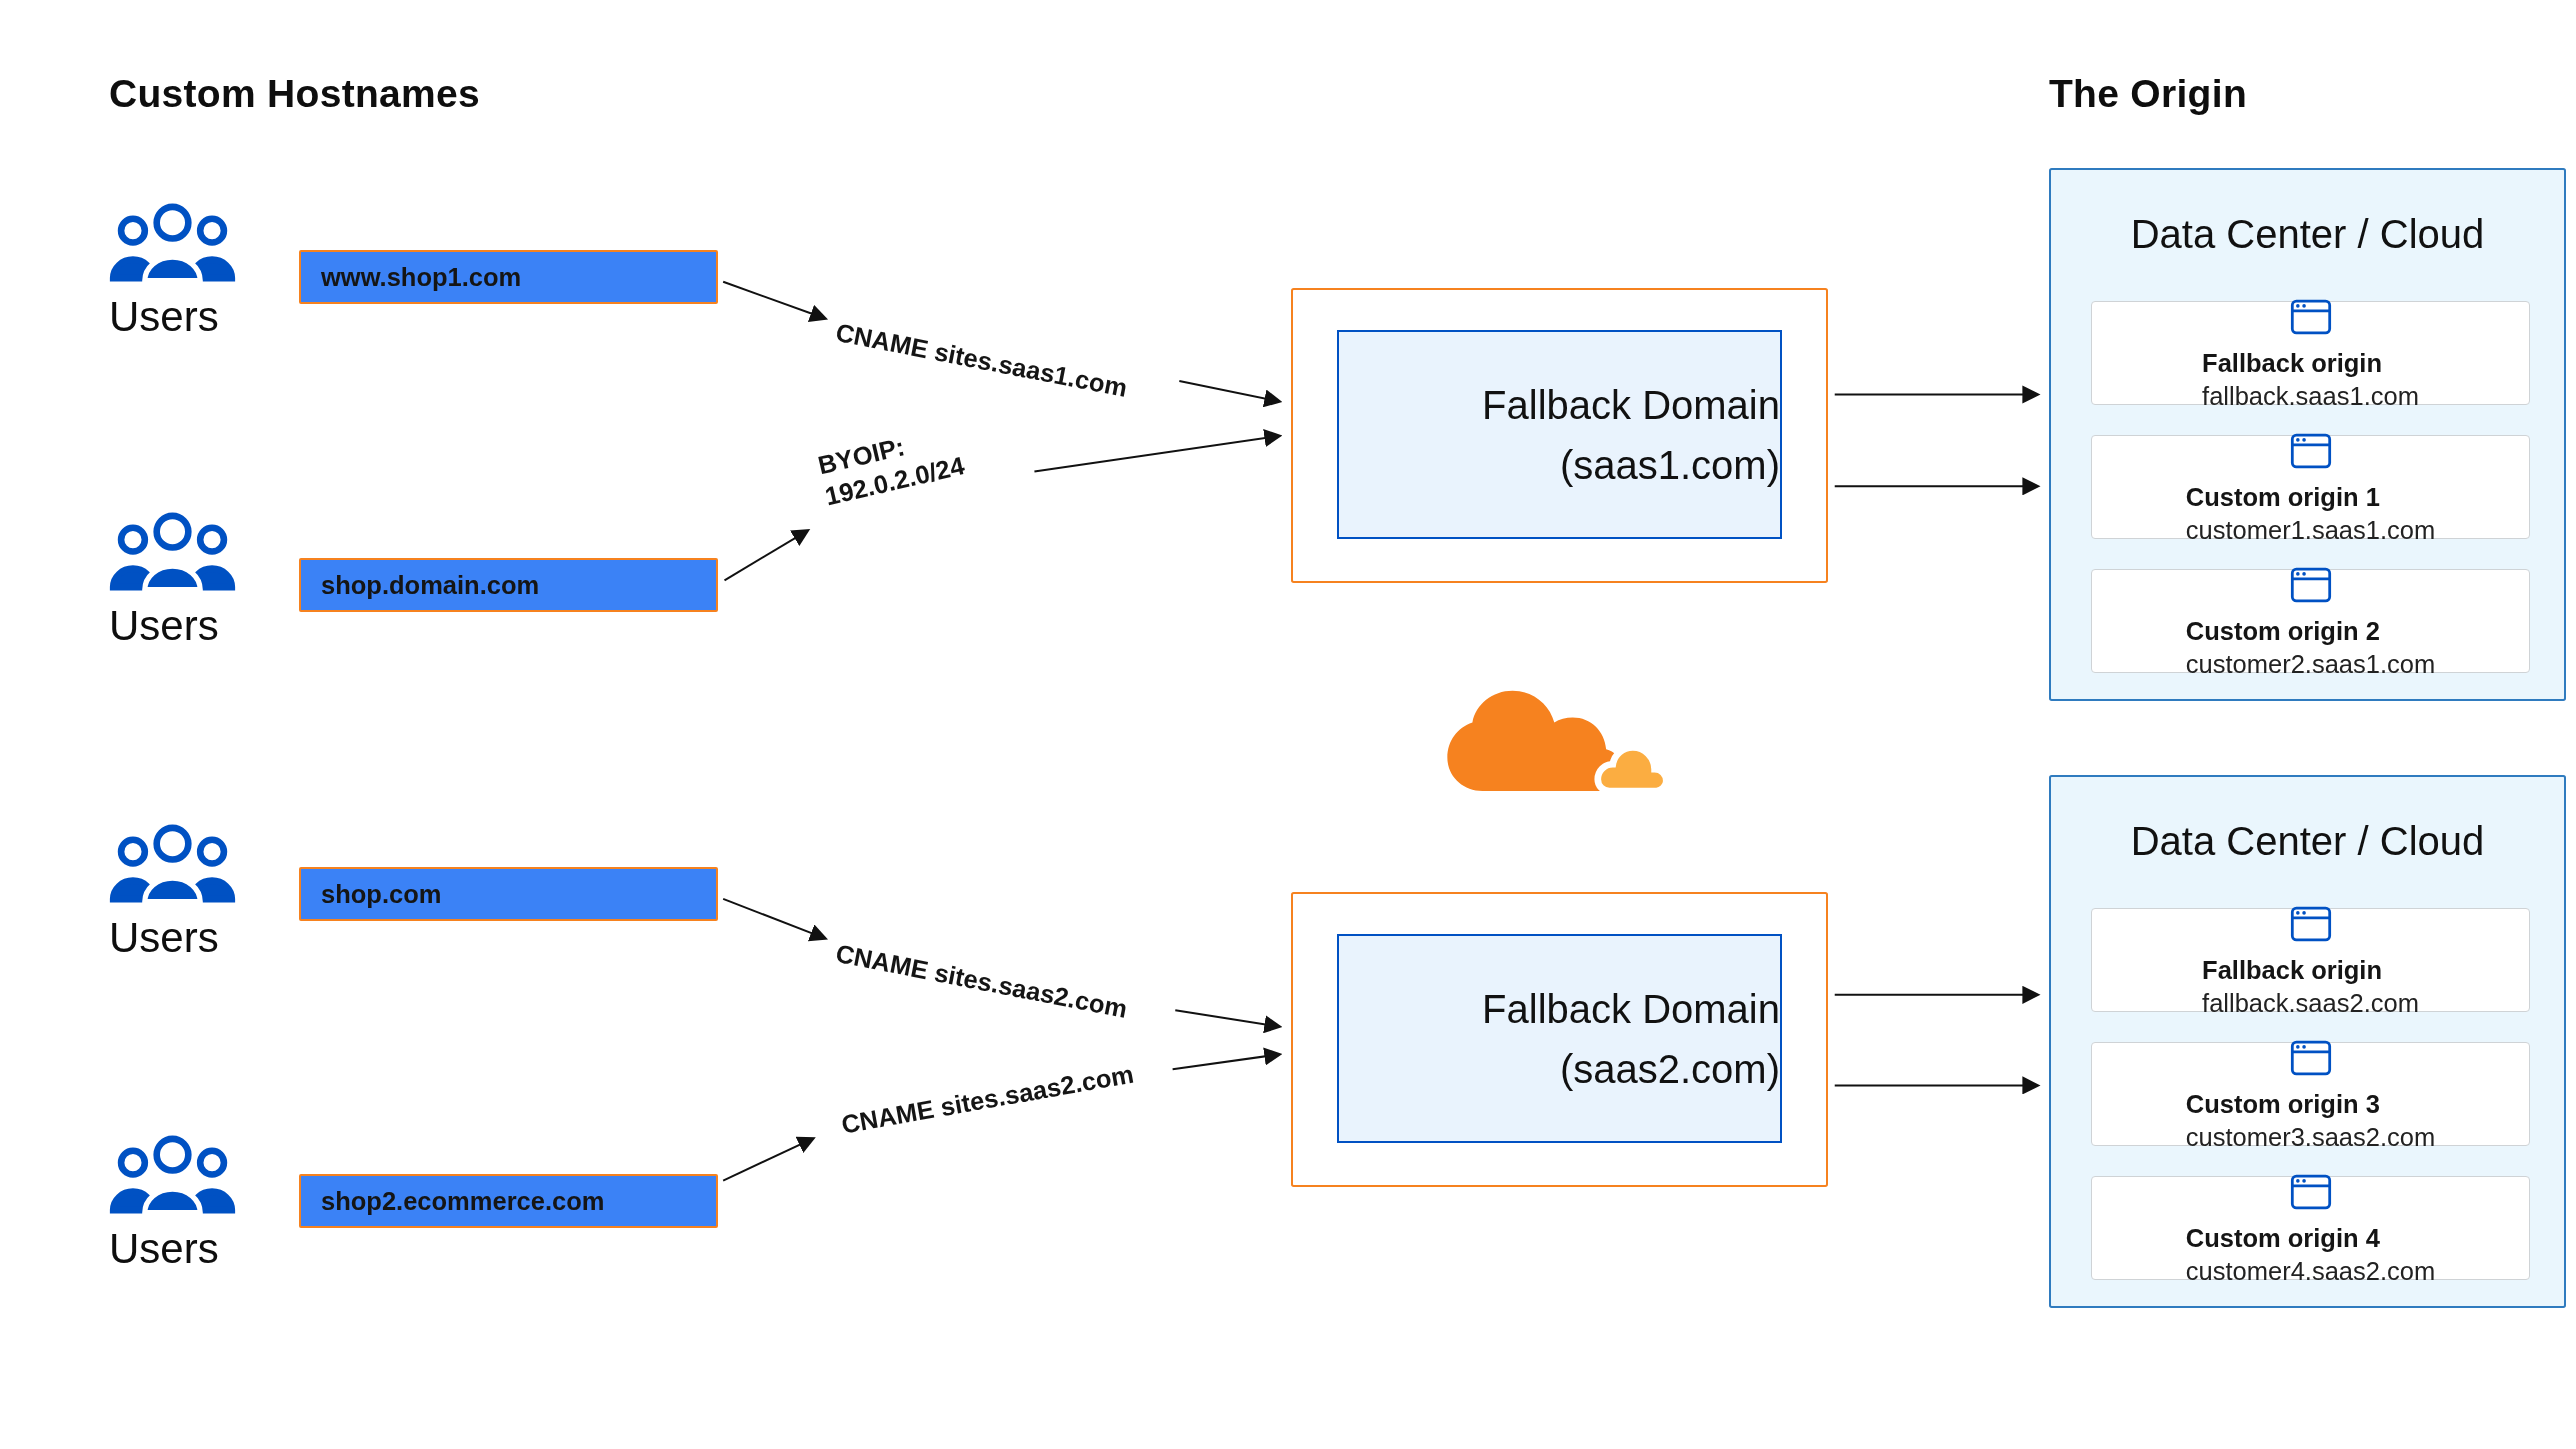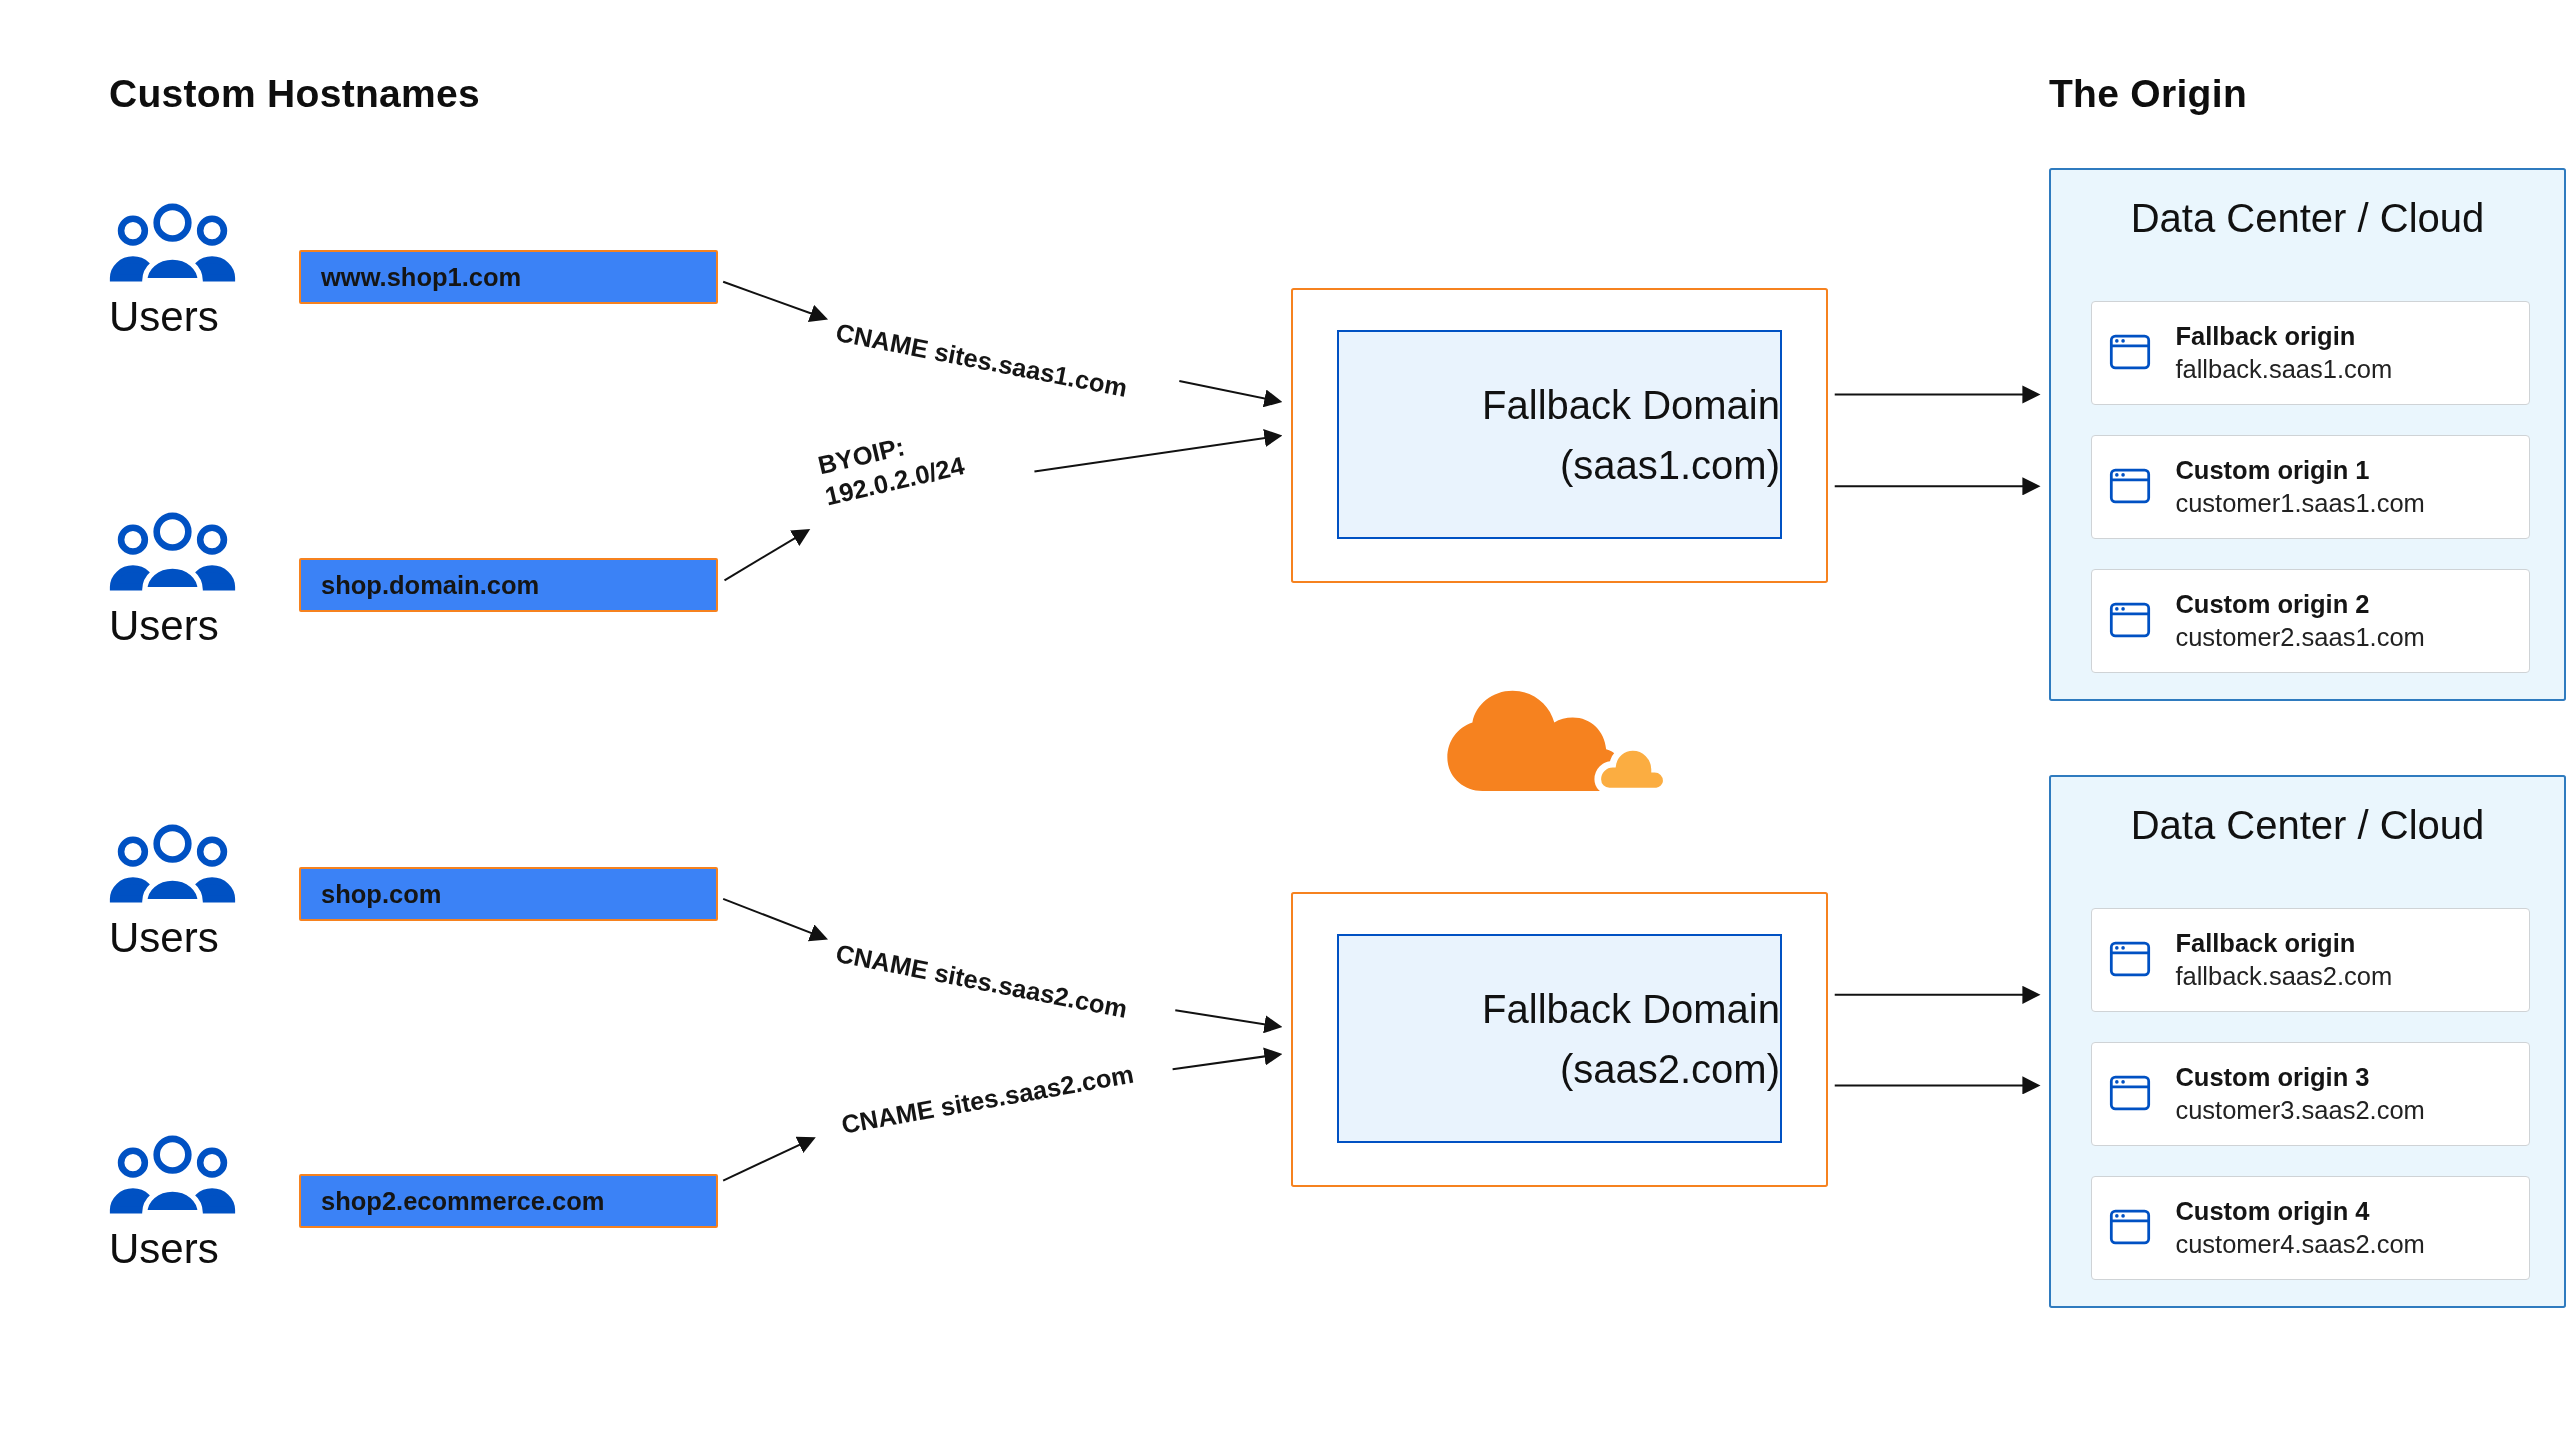--- a/index.html
+++ b/index.html
@@ -22,24 +22,24 @@
                     border:2.7px solid #F6821F; border-radius:2.7px; }
   .fallback-inner { position:absolute; left:44px; right:44px; top:40px; bottom:42px;
                     background:#E9F3FD; border:2px solid #0051C3; display:flex; flex-direction:column;
                     justify-content:center; padding-left:43px; }
   .fb-line { font-size:40px; font-weight:400; line-height:1.5; color:#111;text-align:right; }
 
   .cf-logo { position:absolute; left:1437px; top:684px; }
 
   .datacenter { position:absolute; left:2049px; width:517px; height:533px;
                 background:#EAF6FD; border:2.7px solid #2F7BBF; border-radius:2.7px; }
-  .dc-title { text-align:center; font-size:40px; font-weight:400; color:#111; margin-top:26px; }
+  .dc-title { text-align:center; font-size:40px; font-weight:400; color:#111; margin-top:42px; }
   .origin-card { position:absolute; left:40px; width:439px; height:104px; background:#fff;
                  border:1.3px solid #CFD3D6; border-radius:4px; display:flex; align-items:center;
-                 gap:24px; padding:0 17.4px; }
+                 gap:12px; padding:0 17.4px;flex-direction:column; }
   .origin-name { font-size:25.5px; font-weight:700; line-height:1.3; color:#151515; }
   .origin-host { font-size:25.5px; font-weight:400; line-height:1.3; color:#222; }
   .origin-icon { flex:0 0 auto; margin-top:-2.7px; }
 
   svg.arrows { position:absolute; left:0; top:0; }
 </style>
 </head>
 <body>
 
 <div class="canvas">

